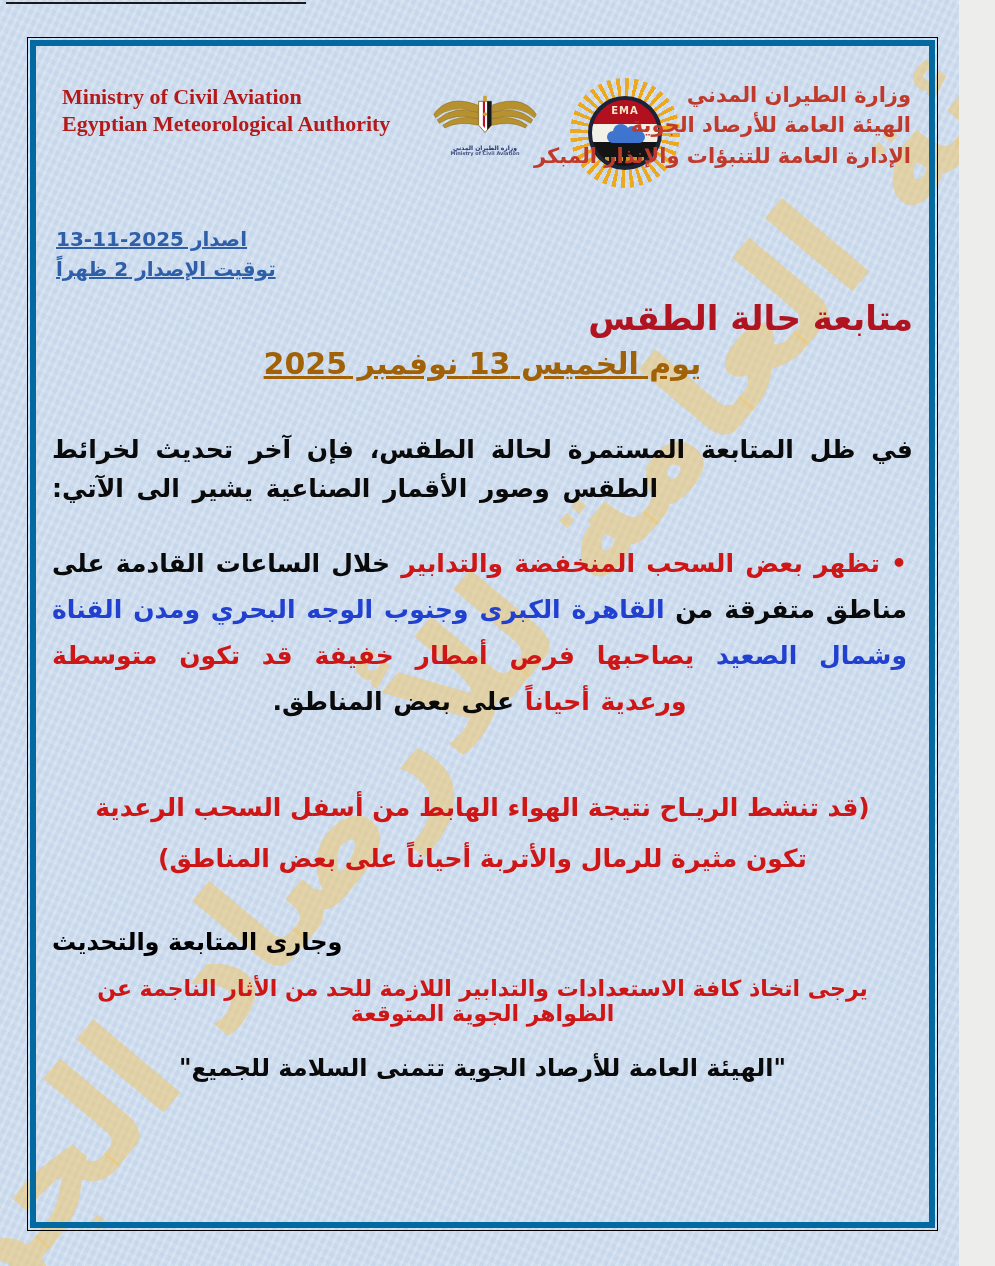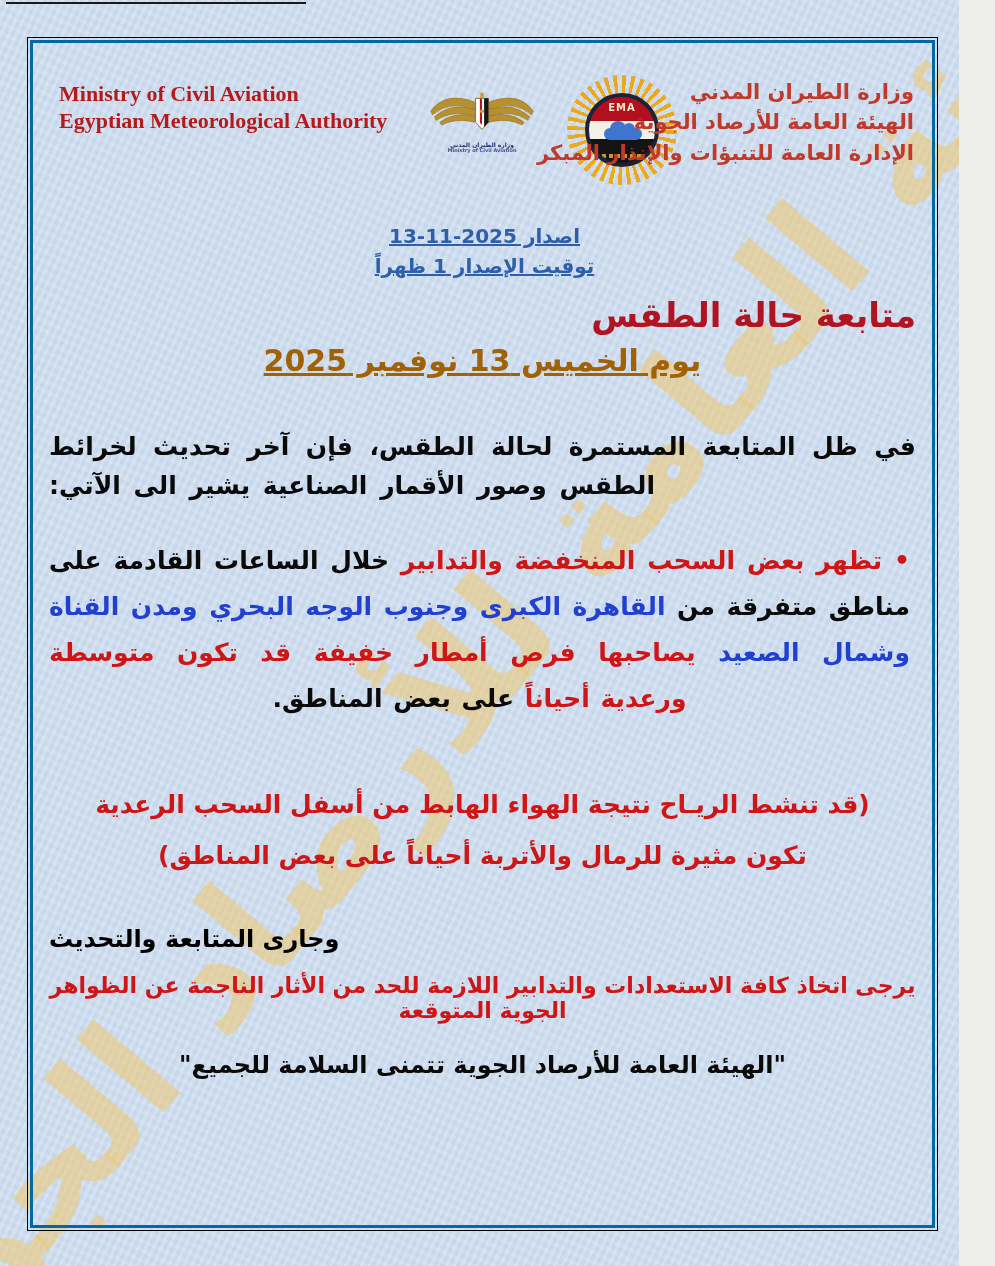--- a/index.html
+++ b/index.html
@@ -18,21 +18,21 @@
   
   .watermark{
     position:absolute; left:50%; top:50%;
     transform:translate(-50%,-50%) rotate(-50deg);
     font-size:150px; font-weight:bold; white-space:nowrap;
     color:rgba(238,199,110,0.55); z-index:1; pointer-events:none;
   }
   
   .frame{
     position:absolute; left:30px; top:40px; width:905px; height:1188px;
-    border:3px solid #0369a1; outline:1px solid #000; outline-offset:2px;
+    border:6px solid #0369a1; outline:1px solid #000; outline-offset:2px;
     z-index:2; padding:30px 16px 0 16px;
   }
   
   .header{ position:relative; height:130px; }
   .en-block{
     position:absolute; left:10px; top:8px;
     font-family:"Liberation Serif", serif; font-weight:bold;
     font-size:22px; line-height:1.22; color:#b51a1a;
   }
   .ar-block{
@@ -54,21 +54,21 @@
     background:linear-gradient(180deg,#b3101f 0 36%,#f2f1e7 36% 64%,#141414 64% 100%);
     position:relative; overflow:hidden;
   }
   .ema-text{ position:absolute; top:5px; width:100%; text-align:center; color:#f5e9c8; font-size:10px; font-weight:bold; letter-spacing:1px; }
   .cloud{ position:absolute; left:15px; top:31px; width:38px; height:12px; background:#3f74cf; border-radius:8px; }
   .cloud::before{ content:''; position:absolute; left:6px; top:-7px; width:16px; height:16px; border-radius:50%; background:#3f74cf; }
   .cloud::after{ content:''; position:absolute; left:19px; top:-5px; width:12px; height:12px; border-radius:50%; background:#3f74cf; }
   .ema-subtext{ position:absolute; bottom:5px; width:100%; height:4px;
     background:repeating-linear-gradient(90deg,#d9a82c 0 4px, transparent 4px 7px); opacity:.9; margin:0 6px; width:calc(100% - 12px); border-radius:2px;}
   
-  .issue{ direction:rtl; text-align:center; margin-top:18px; padding-left:4px;
+  .issue{ direction:rtl; text-align:left; margin-top:18px; padding-left:4px;
     color:#2e5fa8; font-weight:bold; font-size:20px; line-height:1.5; }
   .issue div{ text-decoration:underline; }
   
   .title-main{ direction:rtl; margin-top:14px; color:#b01421; font-weight:bold; font-size:34px; }
   .title-date{ text-align:center; direction:rtl; margin-top:8px; color:#a16207; font-weight:bold; font-size:30px; text-decoration:underline; }
   
   .intro{
     direction:rtl; margin-top:50px; color:#0a0a0a; font-weight:bold; font-size:25px; line-height:1.55;
     text-align:justify; text-align-last:left; word-spacing:4px;
   }
@@ -135,21 +135,21 @@
 
     <div class="ar-block">
       <div>وزارة الطيران المدني</div>
       <div>الهيئة العامة للأرصاد الجوية</div>
       <div>الإدارة العامة للتنبؤات والإنذار المبكر</div>
     </div>
   </div>
 
   <div class="issue">
     <div>اصدار 2025-11-13</div>
-    <div>توقيت الإصدار 1 ظهراً</div>
+    <div>توقيت الإصدار 2 ظهراً</div>
   </div>
 
   <div class="title-main">متابعة حالة الطقس</div>
   <div class="title-date">يوم الخميس 13 نوفمبر 2025</div>
 
   <div class="intro">في ظل المتابعة المستمرة لحالة الطقس، فإن آخر تحديث لخرائط الطقس وصور الأقمار الصناعية يشير الى الآتي:</div>
 
   <div class="bullet">
     <span class="c-red">•</span><span> </span><span class="c-red">تظهر بعض السحب المنخفضة والتدابير</span><span class="c-black"> خلال الساعات القادمة على مناطق متفرقة من </span><span class="c-blue">القاهرة الكبرى وجنوب الوجه البحري ومدن القناة وشمال الصعيد</span><span class="c-red"> يصاحبها فرص أمطار خفيفة قد تكون متوسطة ورعدية أحياناً</span><span class="c-black"> على بعض المناطق.</span>
   </div>

